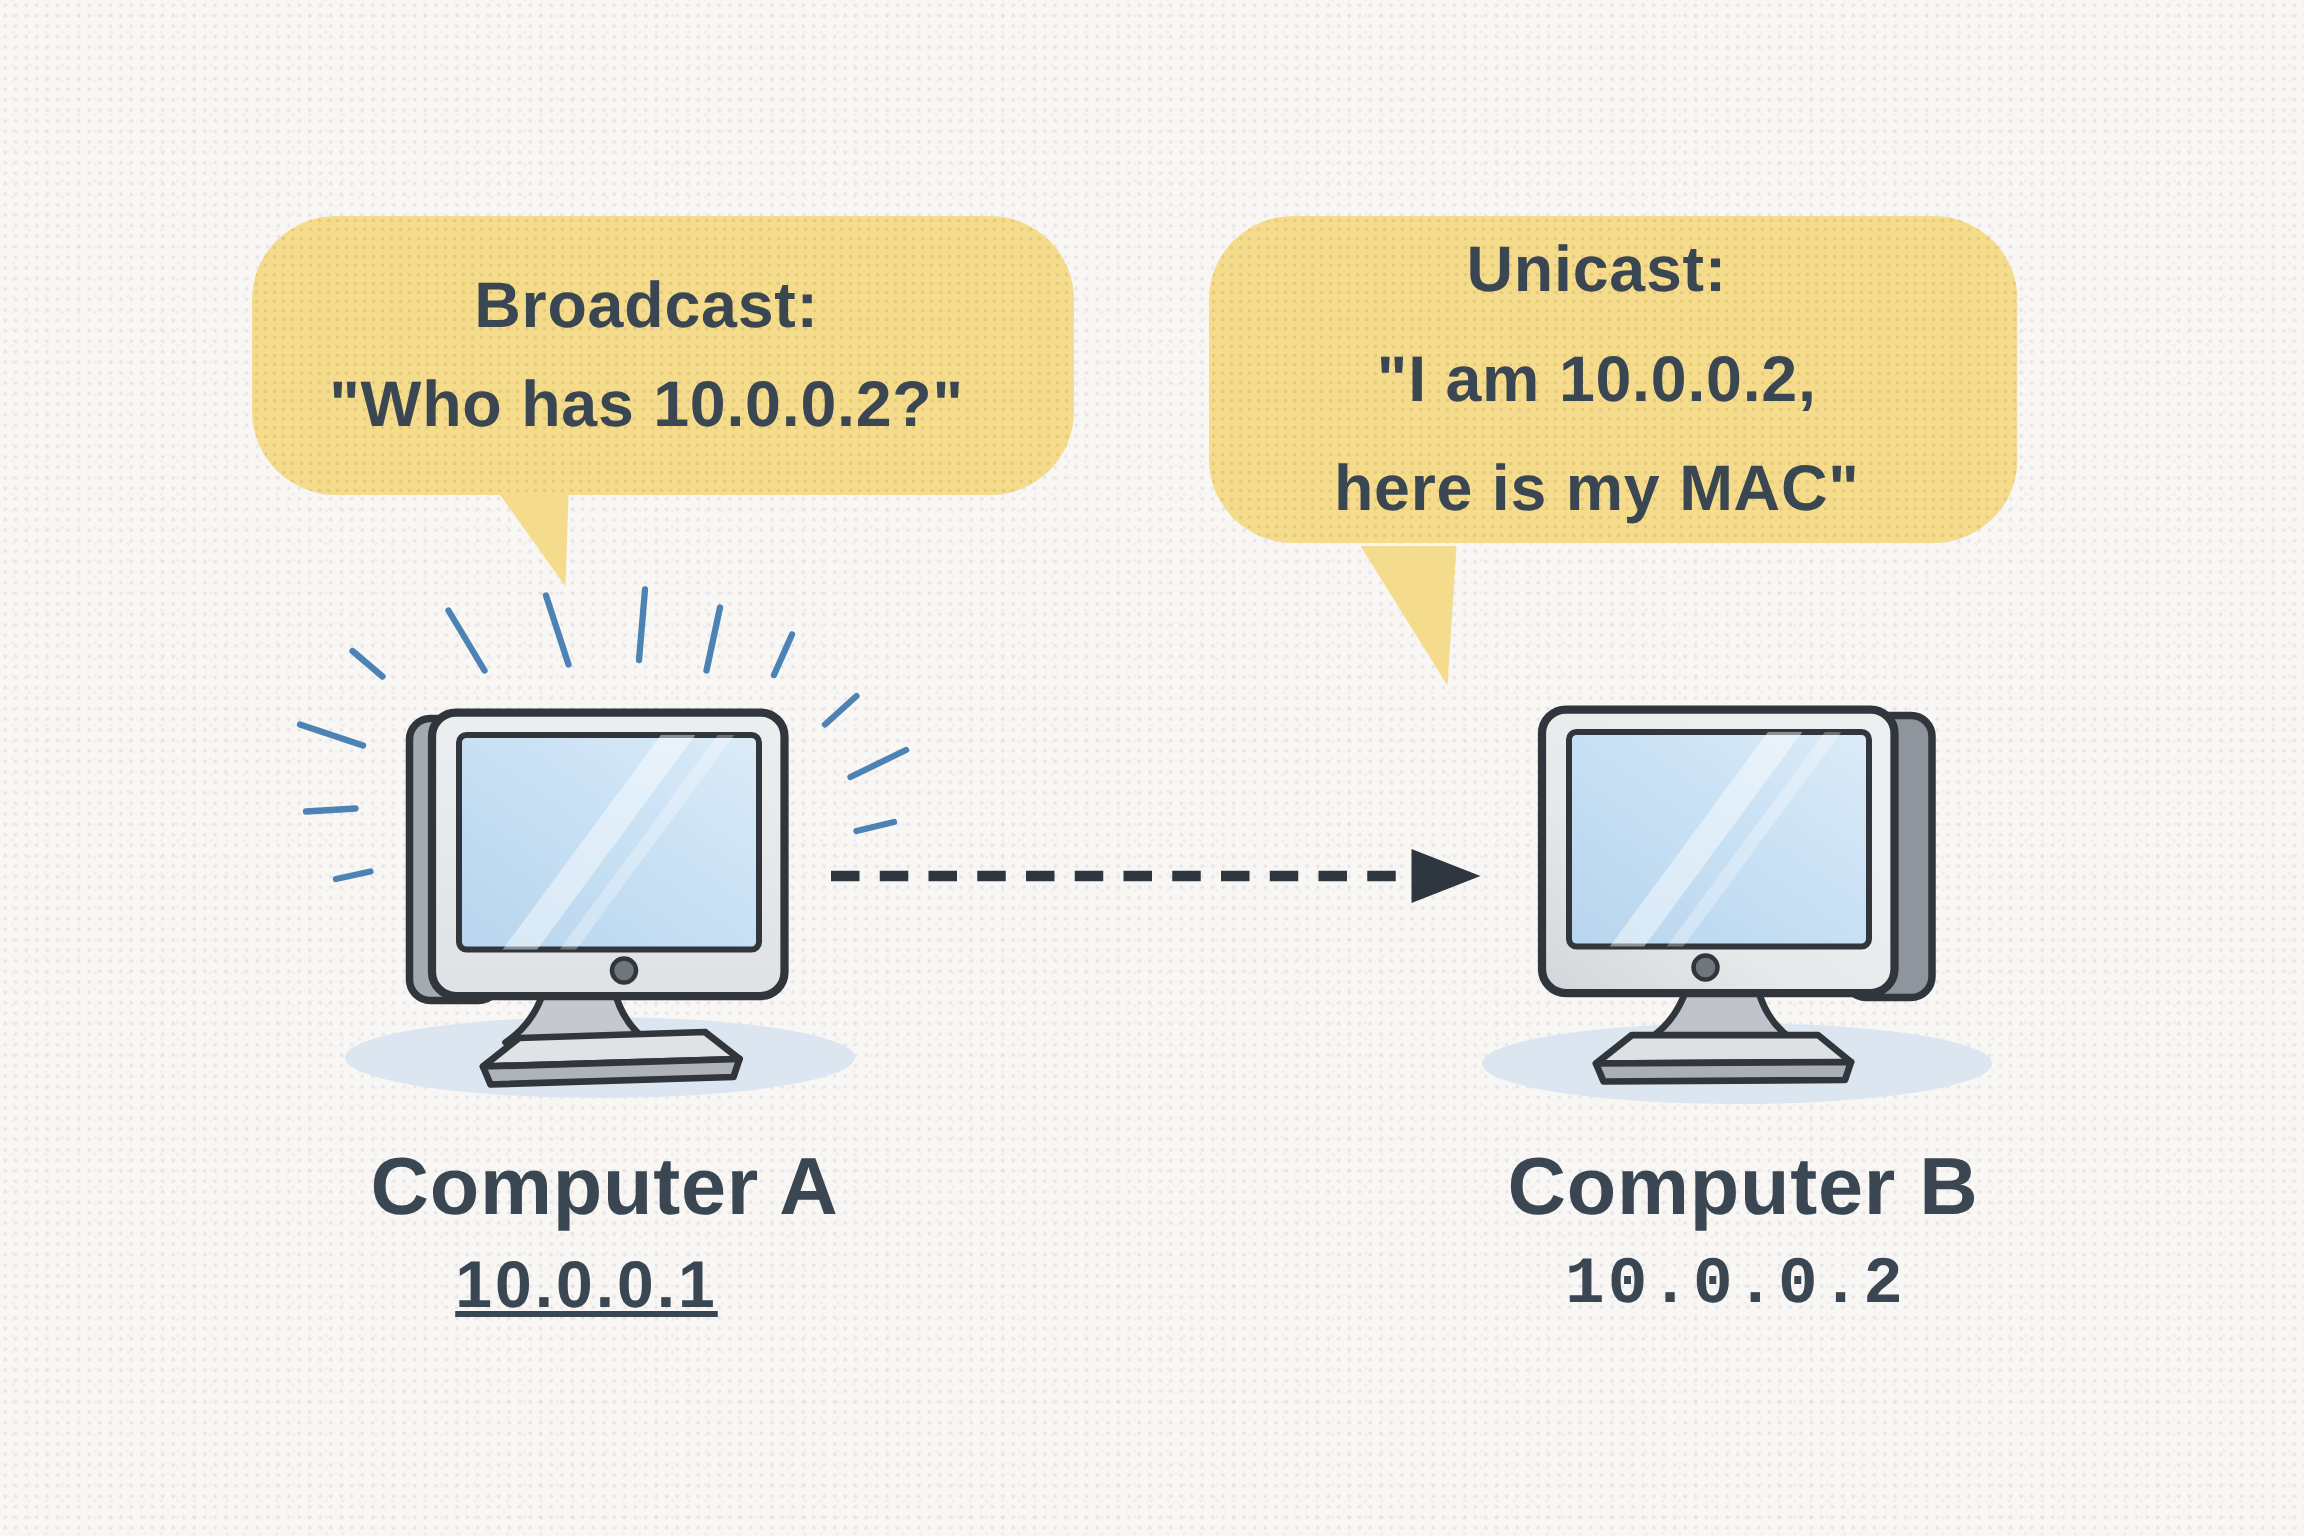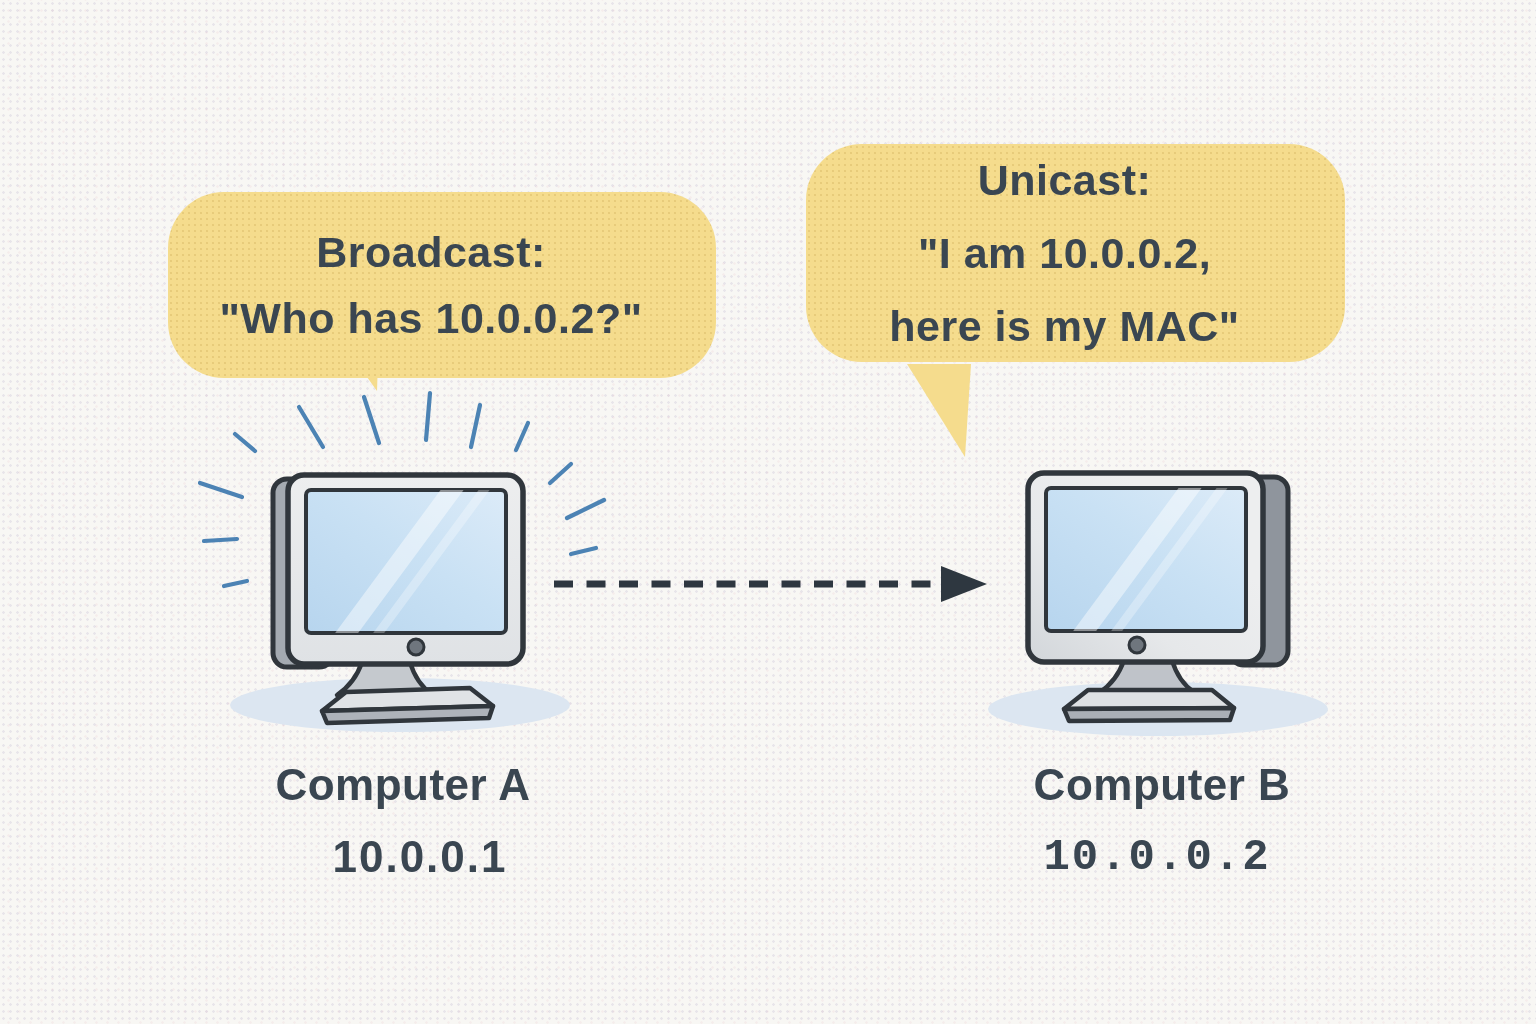--- a/index.html
+++ b/index.html
@@ -25,32 +25,32 @@
     border-radius:56px;
     display:flex;flex-direction:column;justify-content:center;align-items:center;
     text-align:center;
     color:#3A4651;
     font-weight:700;
     font-size:43px;
     letter-spacing:.5px;
     padding-right:22px;
     box-sizing:border-box;
   }
-  #bubble-broadcast{left:168px;top:144px;width:548px;height:186px;line-height:66px;margin-top:48px;}
+  #bubble-broadcast{left:168px;top:144px;width:548px;height:186px;line-height:66px;}
   #bubble-unicast{left:806px;top:144px;width:539px;height:218px;line-height:73px;}
   .bubble span{display:block;}
   .caption{
     position:absolute;z-index:2;
     width:366px;text-align:center;
     color:#3A4651;font-weight:700;
   }
-  .caption.name{font-size:44px;letter-spacing:.5px;}
+  .caption.name{font-size:54px;letter-spacing:.5px;}
   .caption.ip{font-size:44px;letter-spacing:2px;}
   #label-a-name{left:220px;top:760px;}
-  #label-a-ip{left:237px;top:832px;}
+  #label-a-ip{left:208px;top:832px;text-decoration:underline;}
   #label-b-name{left:979px;top:760px;}
   #label-b-ip{left:974px;top:832px;font-family:Liberation Mono, monospace;}
 </style>
 </head>
 <body>
 
 <div id="scene">
 
   <svg id="diagram-svg" width="1536" height="1024" viewBox="0 0 1536 1024">
     <defs>

